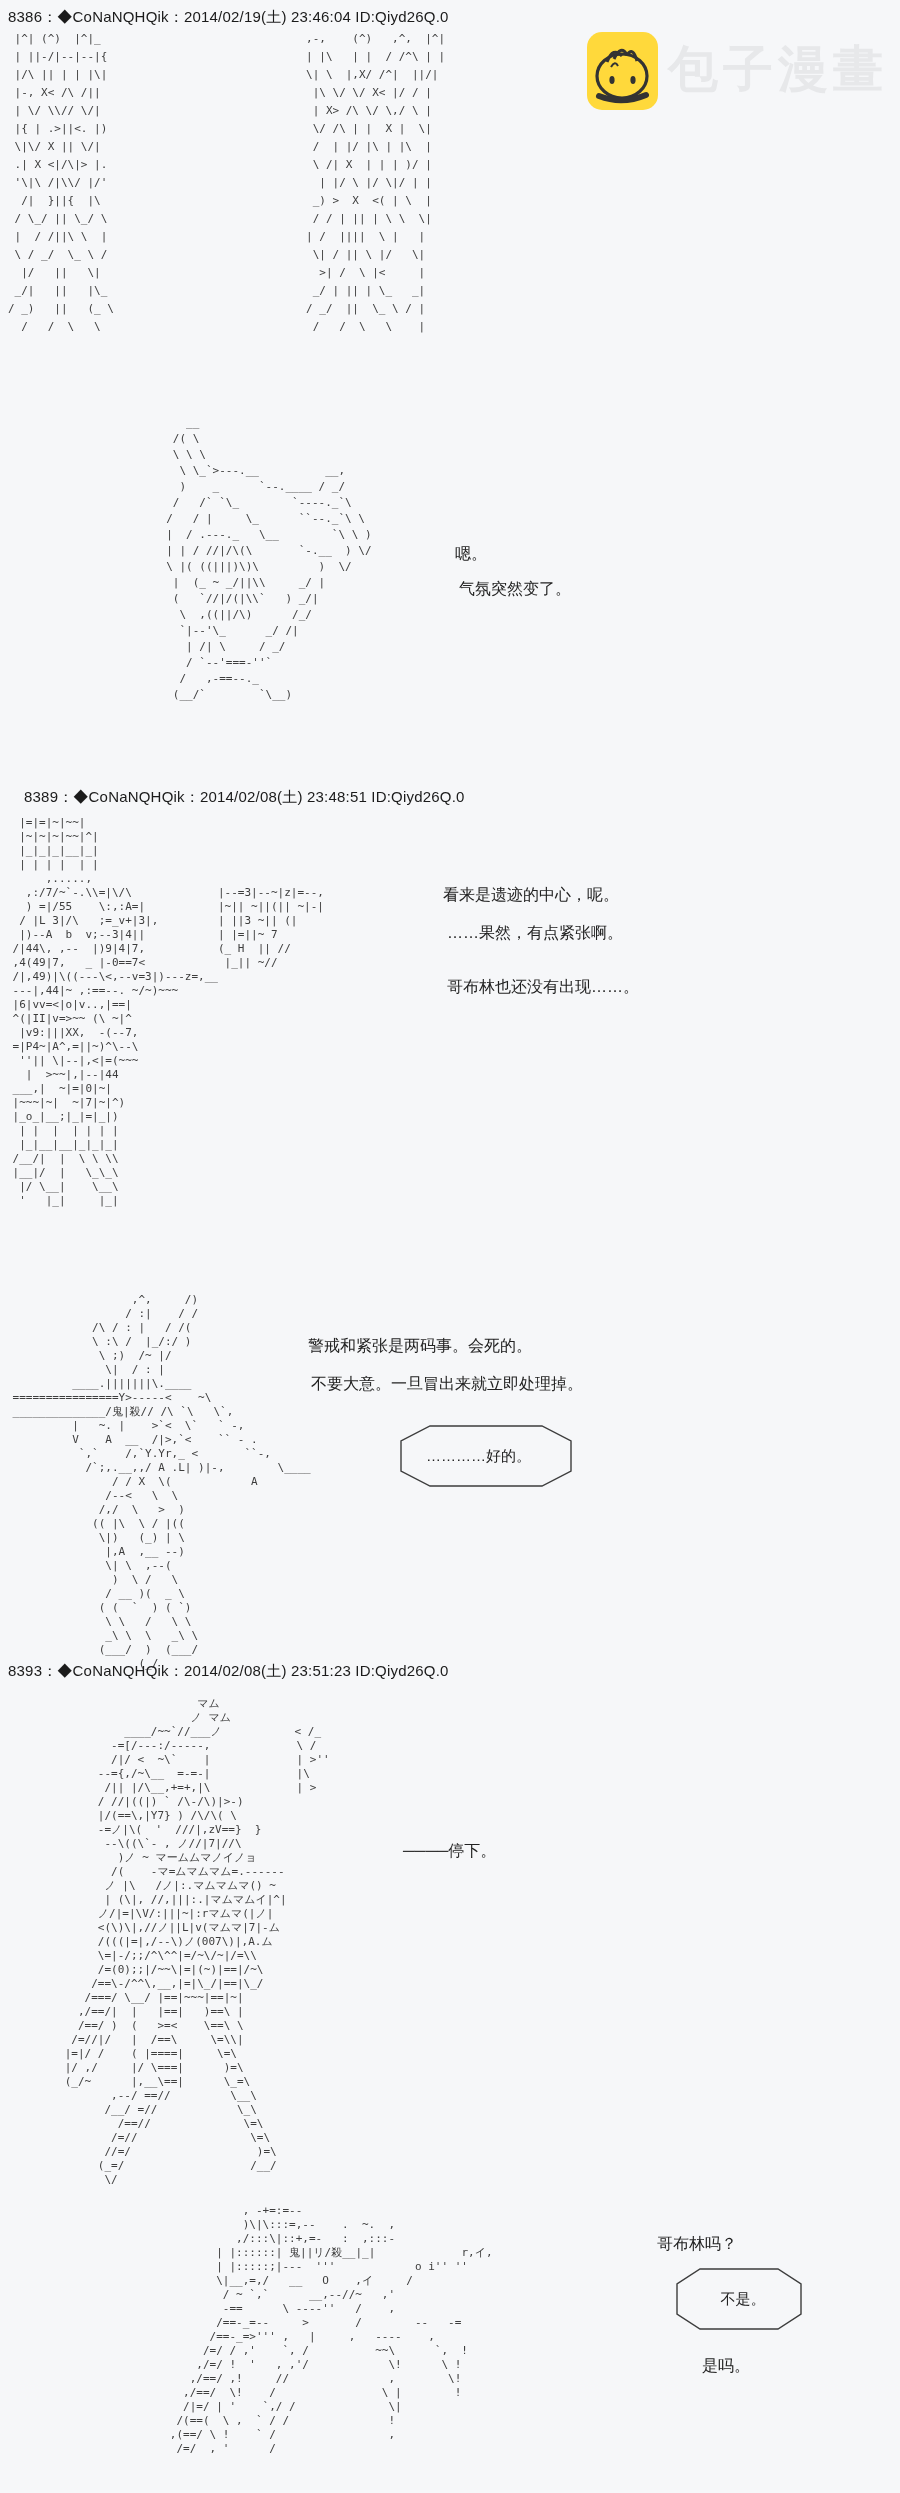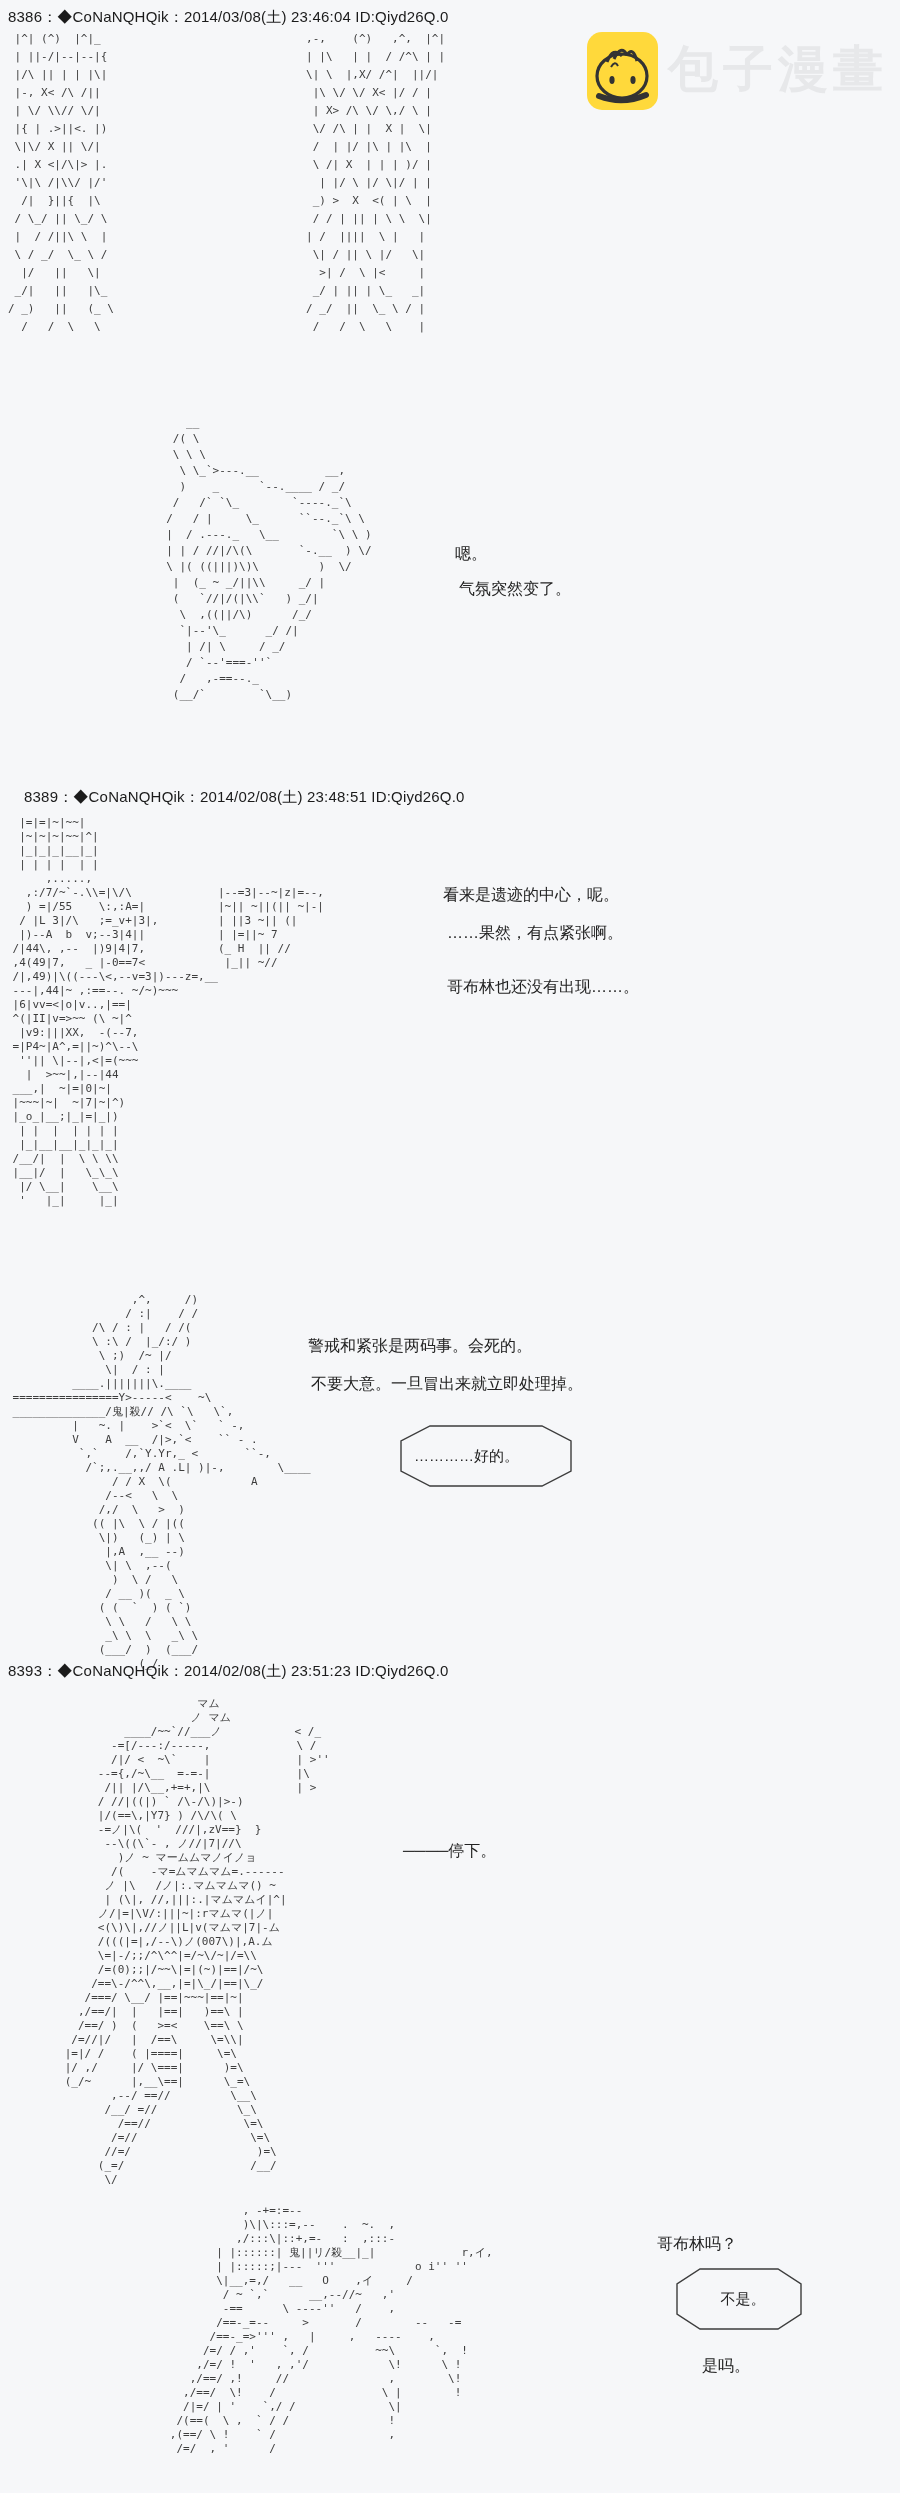--- a/index.html
+++ b/index.html
@@ -22,39 +22,39 @@
   .dialogue{
     position:absolute;font-size:16px;color:#222;white-space:nowrap;
   }
   .bubble{position:absolute;}
   .bubble svg{display:block;}
   .bubble .bubble-text{
     position:absolute;top:0;left:0;right:0;bottom:0;
     display:flex;align-items:center;
     font-size:15px;color:#222;white-space:nowrap;
   }
-  .bubble-left .bubble-text{justify-content:flex-start;padding-left:14px;}
+  .bubble-left .bubble-text{justify-content:flex-start;padding-left:26px;}
   .bubble-center .bubble-text{justify-content:center;}
   .watermark{position:absolute;top:0;left:0;width:900px;height:130px;pointer-events:none;}
   .wm-icon{position:absolute;left:587px;top:32px;}
   .wm-cjk{
     position:absolute;left:668px;top:36px;
     font-size:50px;font-weight:bold;letter-spacing:5px;
     color:rgba(60,60,70,0.08);white-space:nowrap;
   }
   .wm-domain{
     position:absolute;left:662px;top:78px;
     font-size:37px;font-weight:bold;
     color:rgba(60,60,70,0.16);white-space:nowrap;
   }
 </style>
 </head>
 <body>
 
-<div class="post-header" style="top:8px;">8386：◆CoNaNQHQik：2014/03/08(土) 23:46:04 ID:Qiyd26Q.0</div>
+<div class="post-header" style="top:8px;">8386：◆CoNaNQHQik：2014/02/19(土) 23:46:04 ID:Qiyd26Q.0</div>
 
 <pre class="aa" style="left:8px;top:30px;line-height:18px;"> |^| (^)  |^|_                               ,-,    (^)   ,^,  |^|
  | ||-/|--|--|{                              | |\   | |  / /^\ | |
  |/\ || | | |\|                              \| \  |,X/ /^|  ||/|
  |-, X&lt; /\ /||                                |\ \/ \/ X&lt; |/ / |
  | \/ \\// \/|                                | X&gt; /\ \/ \,/ \ |
  |{ | .&gt;||&lt;. |)                               \/ /\ | |  X |  \|
  \|\/ X || \/|                                /  | |/ |\ | |\  |
  .| X &lt;|/\|&gt; |.                               \ /| X  | | | )/ |
  '\|\ /|\\/ |/'                                | |/ \ |/ \|/ | |

